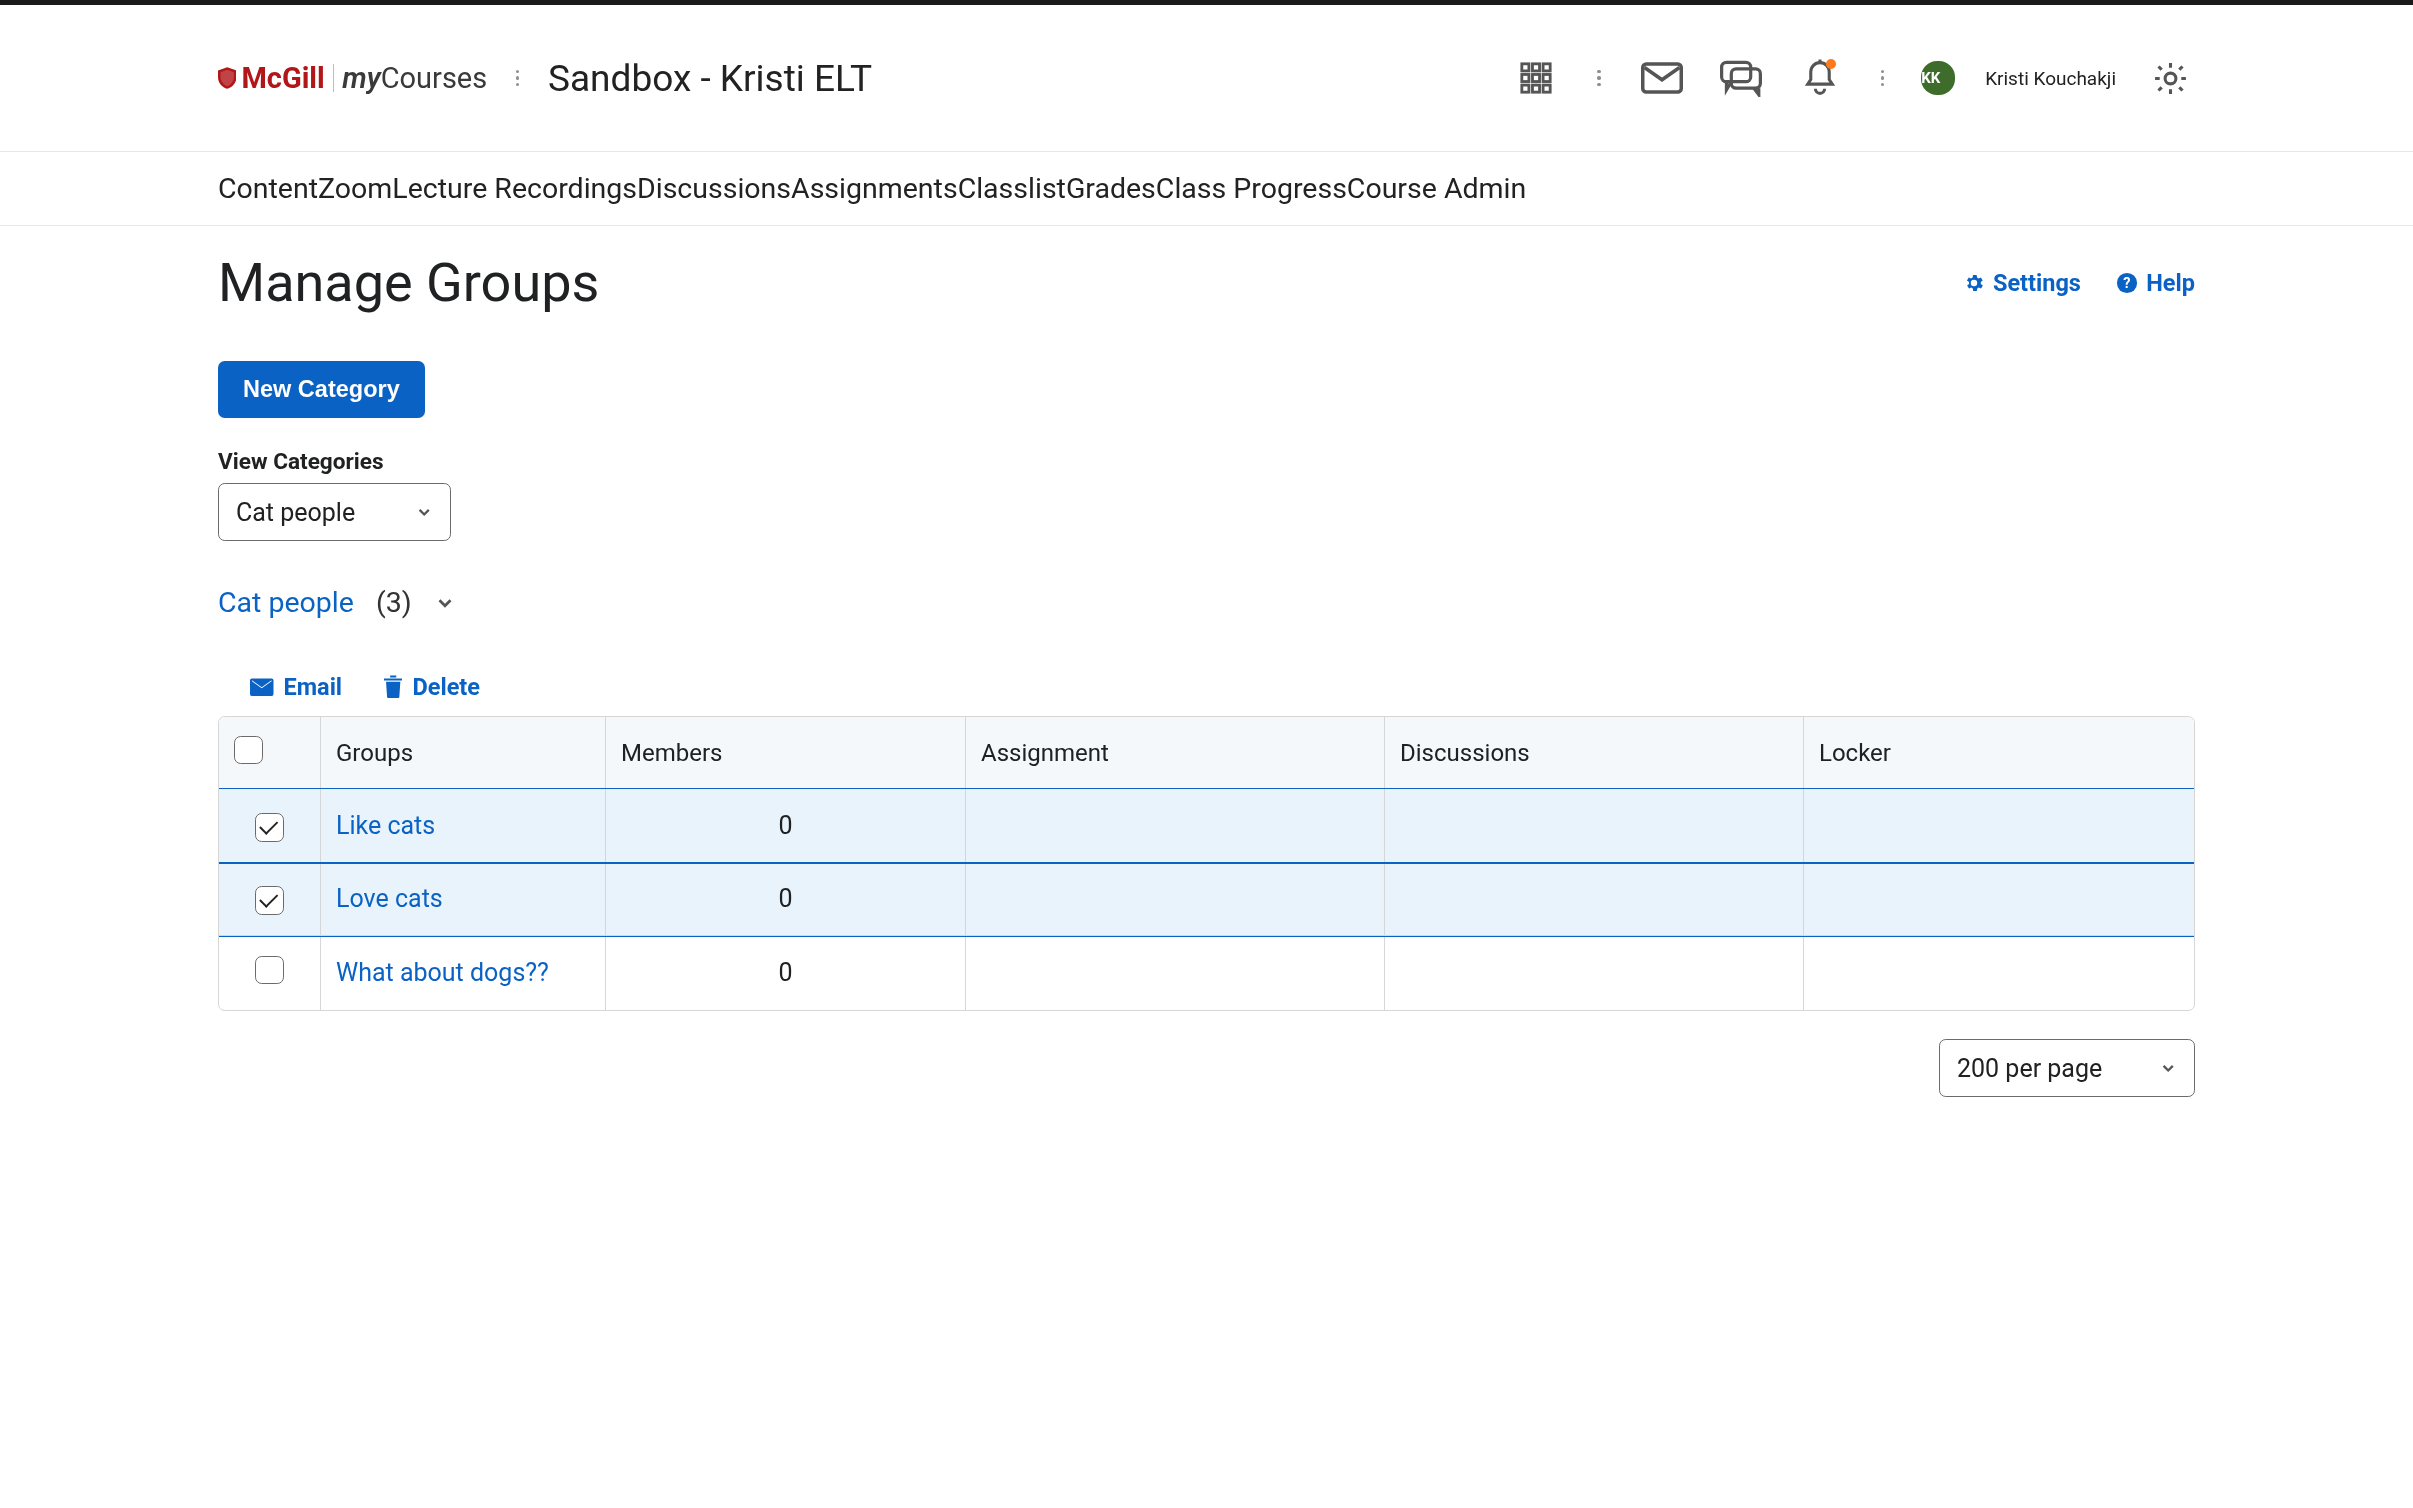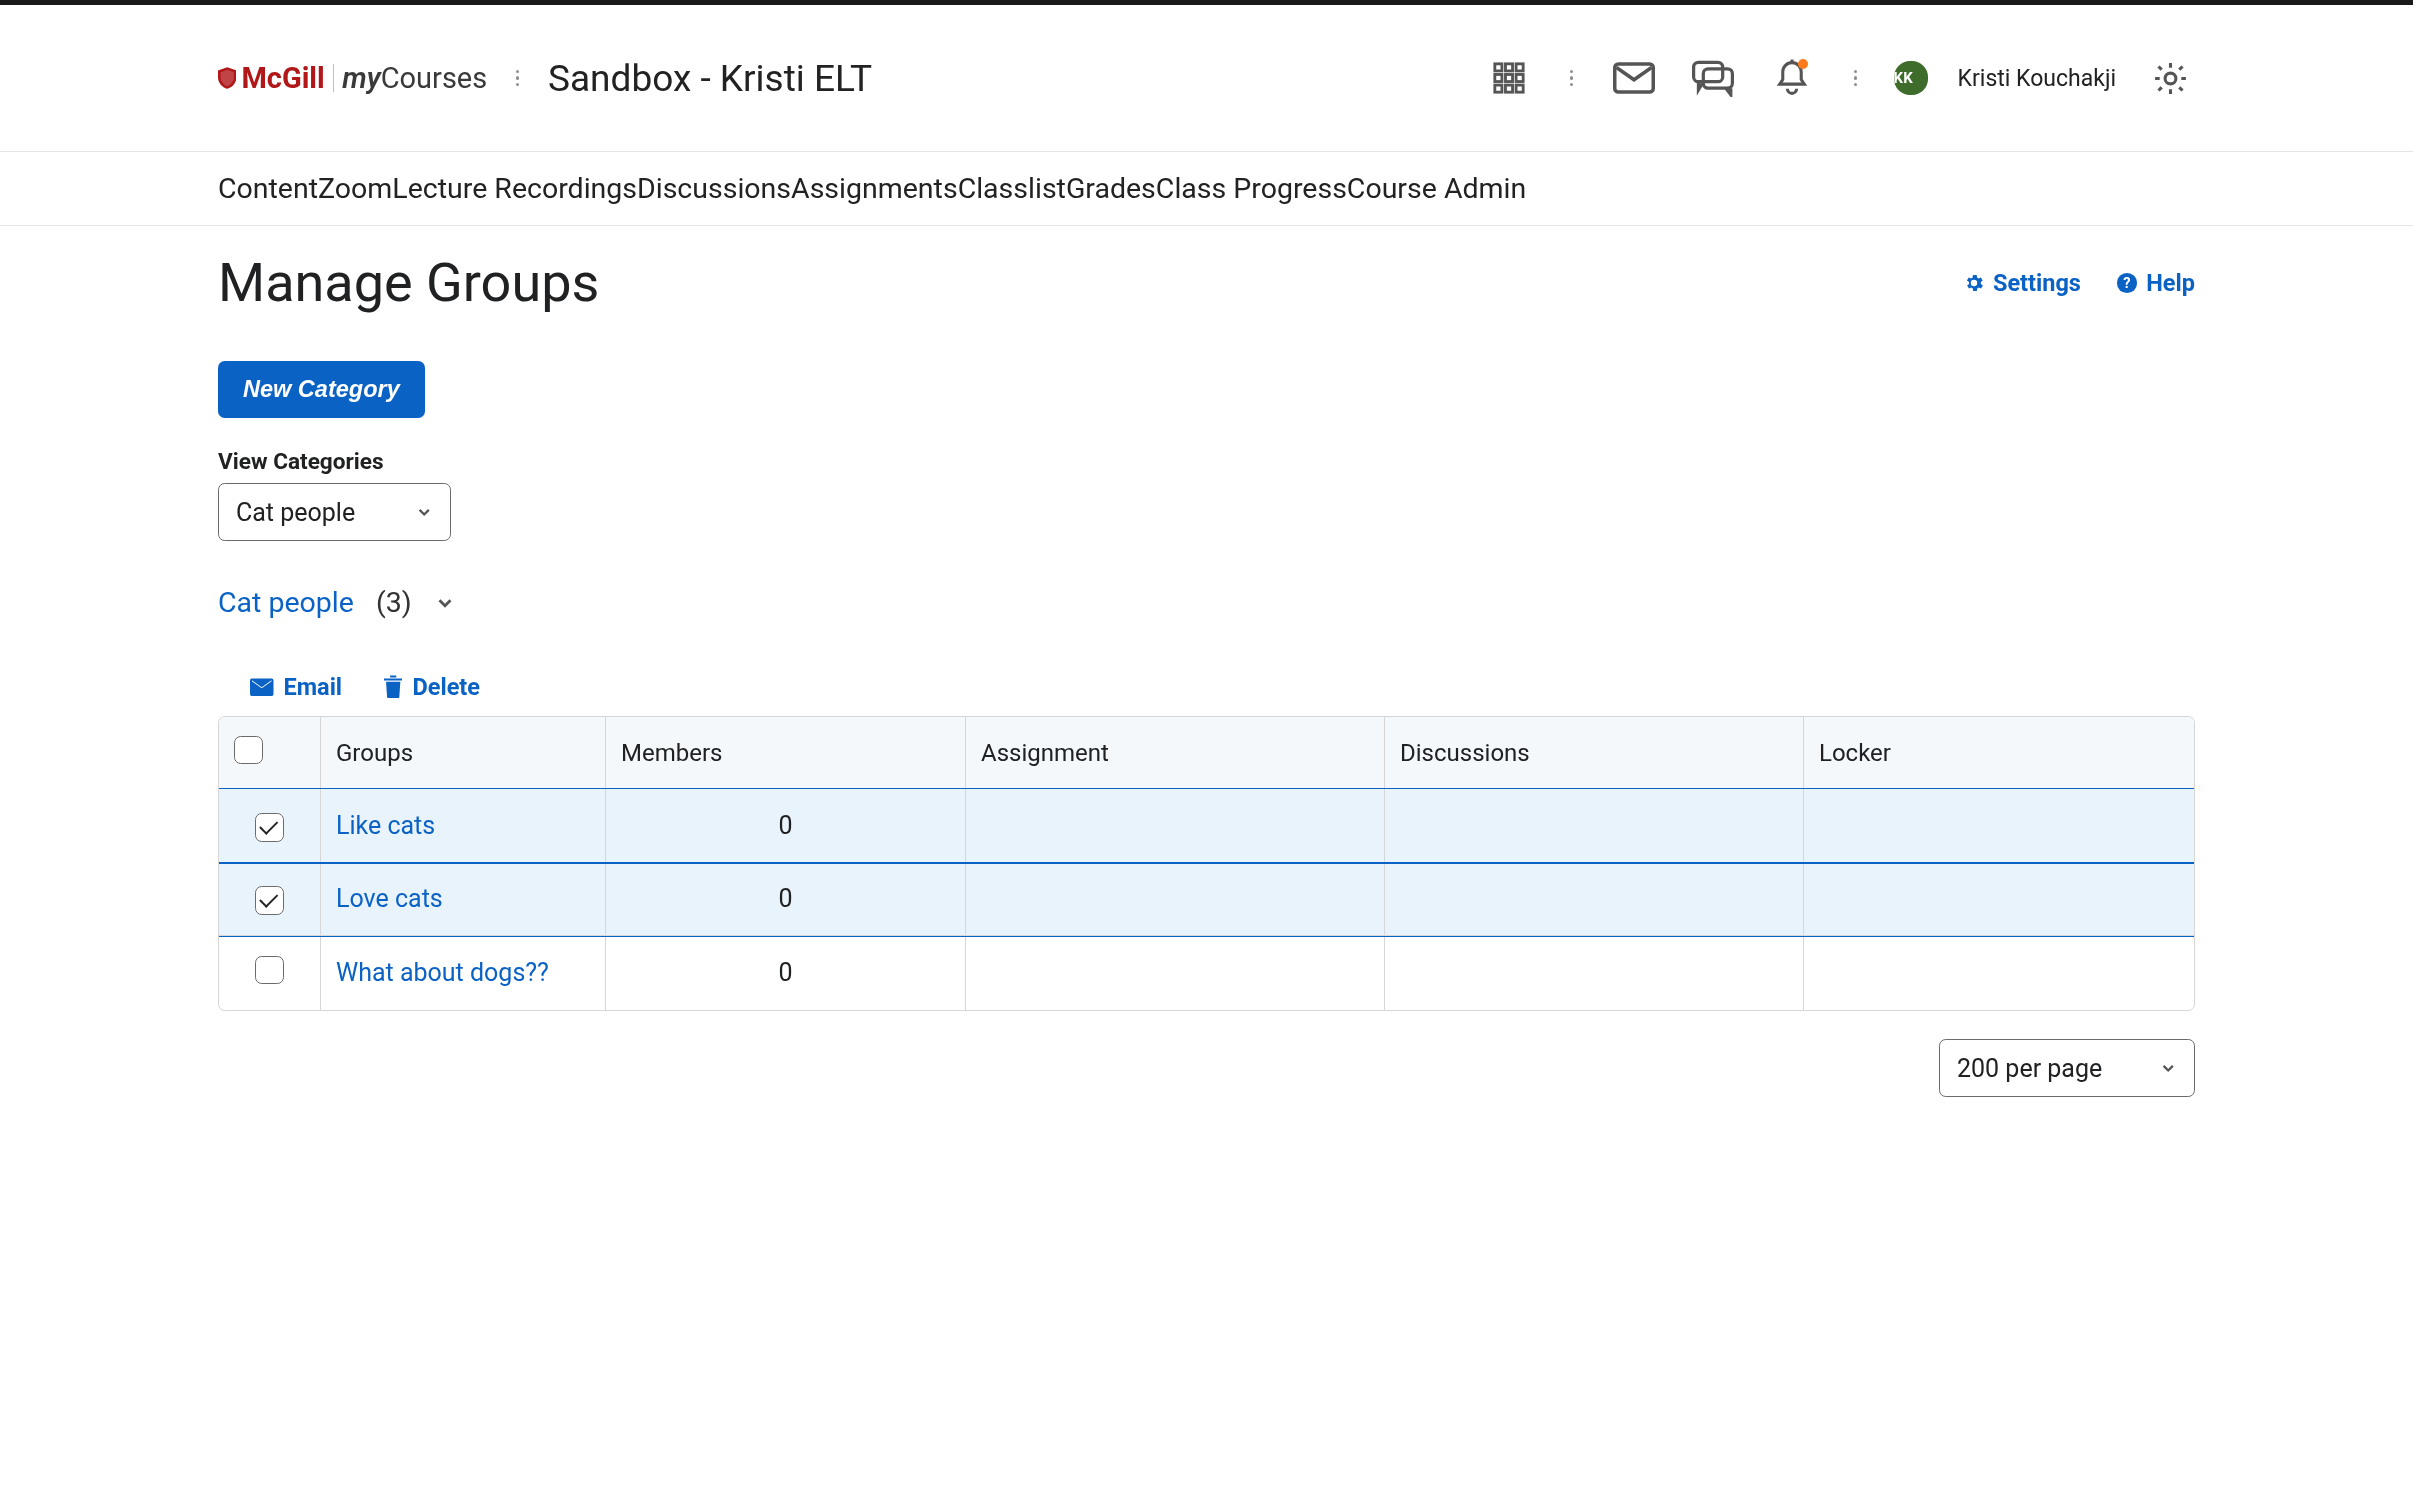--- a/index.html
+++ b/index.html
@@ -16,35 +16,35 @@
   .brand-mcgill { color: #b11618; font-weight: 700; display: inline-flex; align-items: center; gap: 5px; }
   .brand-sep { width: 0.8px; height: 28.5px; background: #bfbfbf; }
   .brand-my { color: #3a3a3a; font-style: italic; font-weight: 600; }
   .brand-courses { color: #3a3a3a; font-weight: 400; }
   .kebab { display: inline-flex; flex-direction: column; gap: 3.4px; padding: 6.7px; cursor: pointer; }
   .kebab span { width: 3.4px; height: 3.4px; background: #8e8e8e; border-radius: 50%; }
   .course-title { font-size: 37px; font-weight: 400; color: #222; }
   .header-right { display: flex; align-items: center; gap: 30px; }
   .icon-btn { display: inline-flex; align-items: center; justify-content: center; width: 49px; height: 49px; cursor: pointer; position: relative; }
   .avatar { width: 34px; height: 34px; background: #3e6d2b; color: #fff; border-radius: 16px; display:flex; align-items:center; justify-content:flex-start; font-weight:700; font-size:15px; }
-  .user-name { font-size: 23px; color: #222; }
+  .user-name { font-size: 19px; color: #222; }
   .noti-dot { position:absolute; top:5px; right:8.4px; width:10px; height:10px; background:#ff7a1a; border-radius:50%; }
 
   .nav { display:flex; padding: 20px 218px; border-bottom: 0.8px solid #e6e6e6; }
   .nav a { font-size: 28.5px; color:#222; text-decoration:none; cursor:pointer; }
 
   .main { padding: 25px 218px 50px; }
   .page-top { display:flex; justify-content:space-between; align-items:center; }
   .page-title { font-size: 54px; font-weight: 400; color:#202122; }
   .right-links { display:flex; gap:35px; }
   .link-btn { display:inline-flex; align-items:center; gap:8.4px; color:#0b62c5; font-weight:700; font-size:23.5px; cursor:pointer; }
 
   .btn-primary {
     margin-top: 47px; display:inline-block; background:#0b62c5; color:#fff; border:none;
-    padding: 15px 25px; border-radius:6.7px; font-size:23.5px; font-weight:700; cursor:pointer;font-style:italic;
+    padding: 15px 25px; border-radius:6.7px; font-size:23.5px; font-weight:700; cursor:pointer;
   }
 
   .field-label { margin-top: 30px; font-size:22.6px; font-weight:700; color:#202122; }
   .select {
     margin-top: 8.4px; display:inline-flex; align-items:center; justify-content:space-between;
     border:0.8px solid #6b6b6b; border-radius:6.7px; padding: 13.4px 17px; width: 233px; cursor:pointer;
     font-size:25px;
   }
 
   .cat-row { margin-top: 45px; display:flex; align-items:center; gap:22px; font-size:28.5px; }

